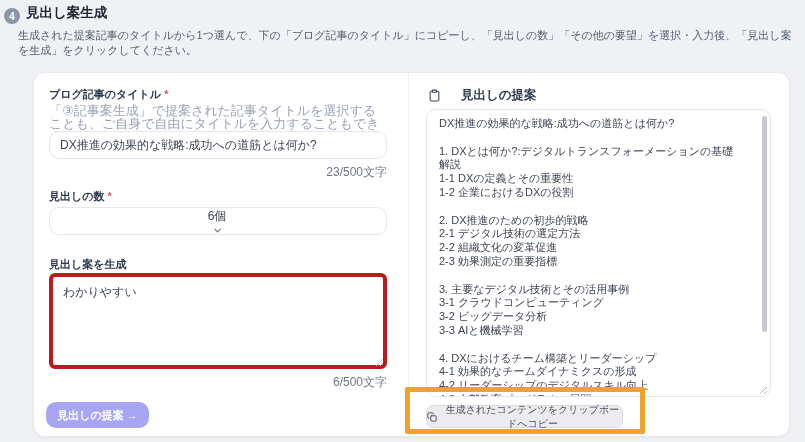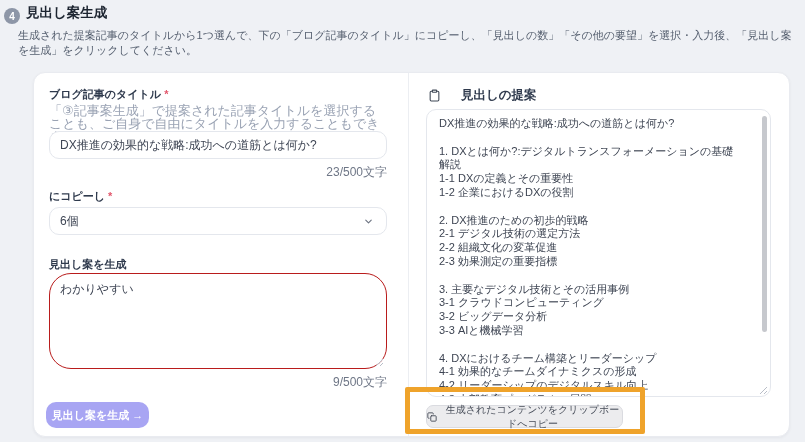--- a/index.html
+++ b/index.html
@@ -58,26 +58,26 @@
     position: absolute; left: 15px; width: 338px; text-align: right;
     font-size: 12px; color: #6e7686;
   }
   .count-title { top: 91px; }
   .count-other { top: 301px; }
 
   .select-box {
     position: absolute; left: 15px; top: 134px; width: 338px; height: 28px;
     border: 1px solid #e4e7ed; border-radius: 10px; background: #fff;
     display: flex; align-items: center; justify-content: space-between;
-    padding: 0 12px 0 10px; font-size: 12px; color: #3e4554; cursor: pointer;
+    padding: 0 12px 0 10px; font-size: 12px; color: #3e4554; cursor: pointer; flex-direction: column;
   }
 
   .textarea-input {
     position: absolute; left: 15px; top: 200px; width: 338px; height: 96px;
-    border: 1px solid #b91c1c; border-radius: 22px;
+    border: 4px solid #b91c1c; border-radius: 6px;
     font-size: 12px; color: #3e4554; padding: 7px 10px;
     font-family: inherit; resize: none; outline: none;
   }
   .resize-grip { position: absolute; pointer-events: none; }
 
   .generate-btn {
     position: absolute; left: 12px; top: 329px; width: 103px; height: 26px;
     background: #a8a5f3; border: none; border-radius: 10px;
     color: #fff; font-size: 11px; font-weight: 600;
     display: flex; align-items: center; justify-content: center;
@@ -132,44 +132,44 @@
     <div class="f-label" style="top:14px">
       <span>ブログ記事のタイトル</span>
       <span class="req">*</span>
     </div>
     <div class="helper">「③記事案生成」で提案された記事タイトルを選択することも、ご自身で自由にタイトルを入力することもできます。</div>
 
     <input class="text-input" type="text" value="DX推進の効果的な戦略:成功への道筋とは何か?" style="">
     <div class="char-count count-title">23/500文字</div>
 
     <div class="f-label" style="top:116px">
-      <span>にコピーし</span>
+      <span>見出しの数</span>
       <span class="req">*</span>
     </div>
     <div class="select-box">
       <span>6個</span>
       <span>
         <svg width="11" height="11" viewBox="0 0 24 24" fill="none" stroke="#6b7280" stroke-width="2.4" stroke-linecap="round" stroke-linejoin="round">
             <path d="M6 9l6 6 6-6"></path>
           </svg>
       </span>
     </div>
 
     <div class="f-label" style="top:184px">
       <span>見出し案を生成</span>
     </div>
     <textarea class="textarea-input" style="">わかりやすい</textarea>
     <span class="resize-grip" style="left:341px; top:285px">
       <svg width="9" height="9" viewBox="0 0 9 9">
           <path d="M8 1L1 8M8 5L5 8" stroke="#b9bec8" stroke-width="1" fill="none"></path>
         </svg>
     </span>
-    <div class="char-count count-other">9/500文字</div>
-
-    <button class="generate-btn">見出し案を生成  →</button>
+    <div class="char-count count-other">6/500文字</div>
+
+    <button class="generate-btn">見出しの提案  →</button>
 
     <div class="proposal-header">
       <span>
         <svg width="13" height="13" viewBox="0 0 24 24" fill="none" stroke="#3f4856" stroke-width="2" stroke-linecap="round" stroke-linejoin="round">
             <rect x="8" y="2" width="8" height="4" rx="1"></rect>
             <path d="M16 4h2a2 2 0 0 1 2 2v14a2 2 0 0 1-2 2H6a2 2 0 0 1-2-2V6a2 2 0 0 1 2-2h2"></path>
           </svg>
       </span>
       <span>見出しの提案</span>
     </div>

